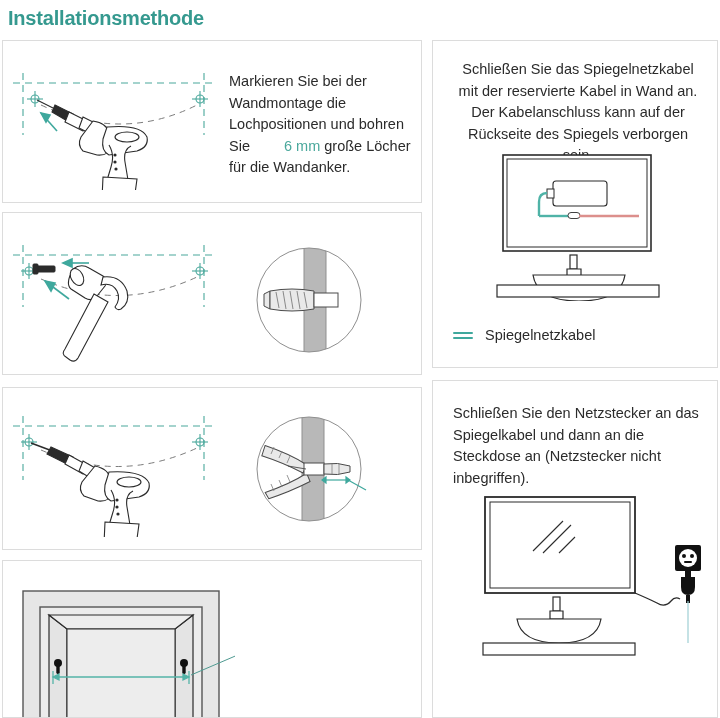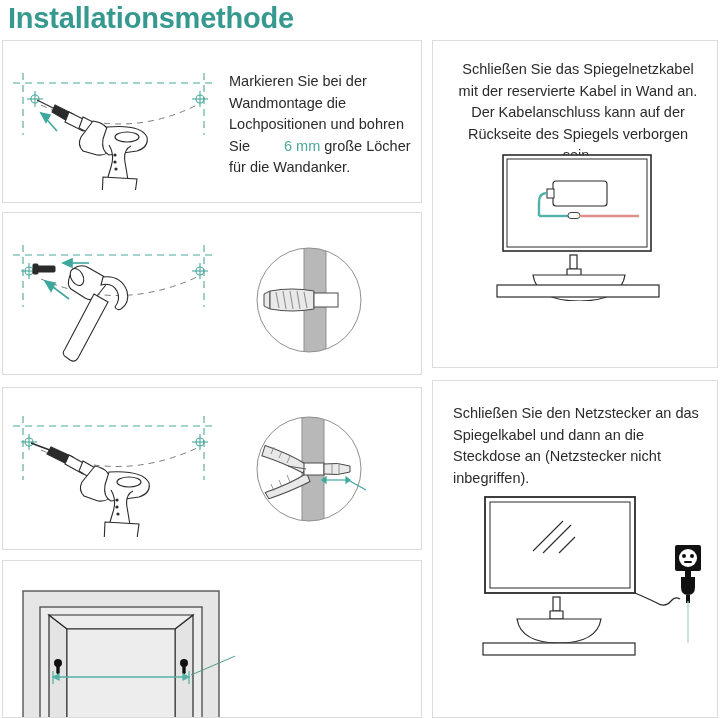--- a/index.html
+++ b/index.html
@@ -21,21 +21,21 @@
     height: 718px;
   }
   .column {
     position: absolute;
     top: 0;
   }
   .col-left  { left: 2px;  width: 420px; }
   .col-right { left: 432px; width: 286px; }
 
   .section-title {
-    font-size: 29px;
+    font-size: 20px;
     font-weight: bold;
     color: #35998f;
     letter-spacing: -0.2px;
     line-height: 32px;
     margin: 2px 0 0 6px;
     white-space: nowrap;
   }
   .col-right .section-title { margin-left: 2px; }
 
   .panel {
@@ -323,20 +323,24 @@
       <line x1="112" y1="65" x2="172" y2="65" stroke="#dc8f8c" stroke-width="2.4"></line>
       <g stroke="#2b2b2b" stroke-width="1.2" fill="#ffffff">
         <rect x="103" y="104" width="7" height="14"></rect>
         <path d="M100 118 l14 0 l0 8 l-14 0 Z"></path>
         <path d="M66 124 l92 0 q-4 26 -46 26 q-42 0 -46 -26 Z"></path>
         <rect x="30" y="134" width="162" height="12"></rect>
       </g>
     </svg>
 
     <div class="legend">
+      <div class="legend-row">
+        <span class="legend-swatch sw-mirror"></span>
+        <span class="legend-label">Spiegelnetzkabel</span>
+      </div>
     </div>
   </div>
 
   <div class="panel" style="left:432px; top:380px; width:286px; height:338px;">
 
     <div class="panel-text-block body-text" style="width:254px; top:22px;">Schließen Sie den Netzstecker an das Spiegelkabel und dann an die Steckdose an (Netzstecker nicht inbegriffen).</div>
 
     <svg class="art" style="left:22px; top:112px;" width="250" height="190" viewBox="0 0 250 190">
       <rect x="30" y="4" width="150" height="96" fill="#ffffff" stroke="#2b2b2b" stroke-width="1.8"></rect>
       <rect x="35" y="9" width="140" height="86" fill="#ffffff" stroke="#2b2b2b" stroke-width="1"></rect>

